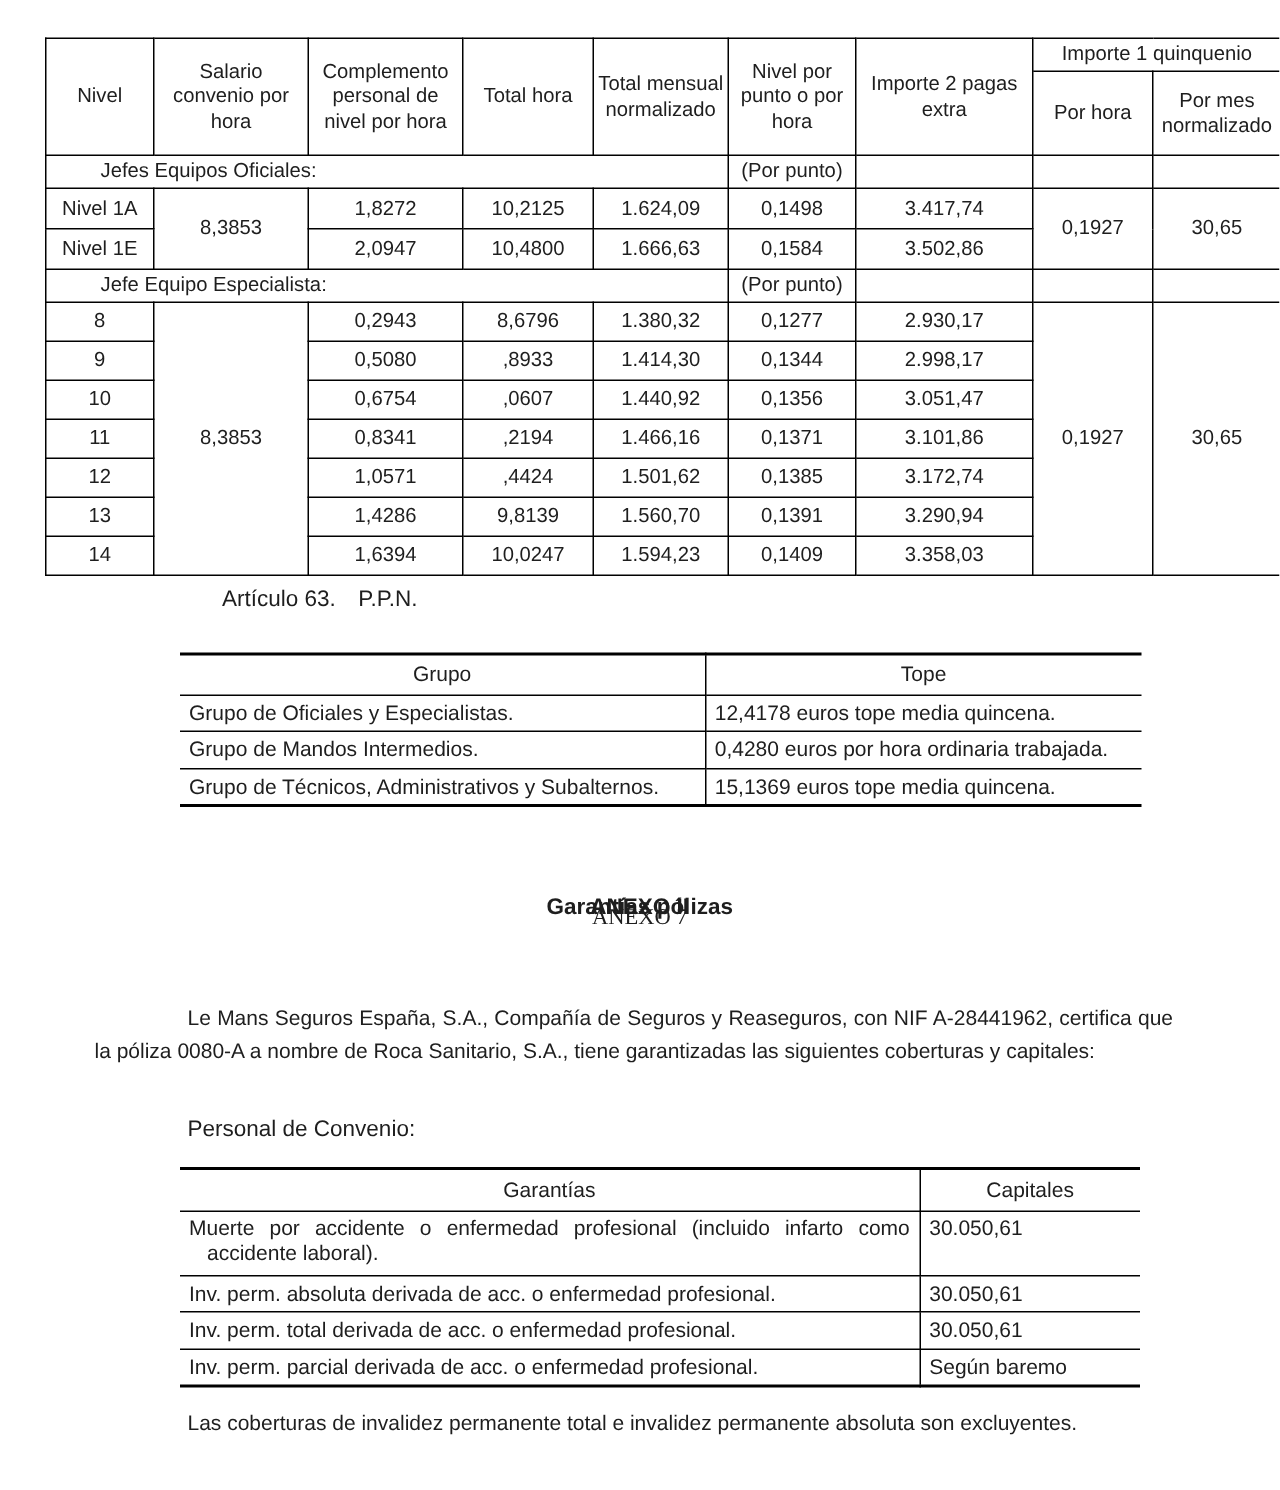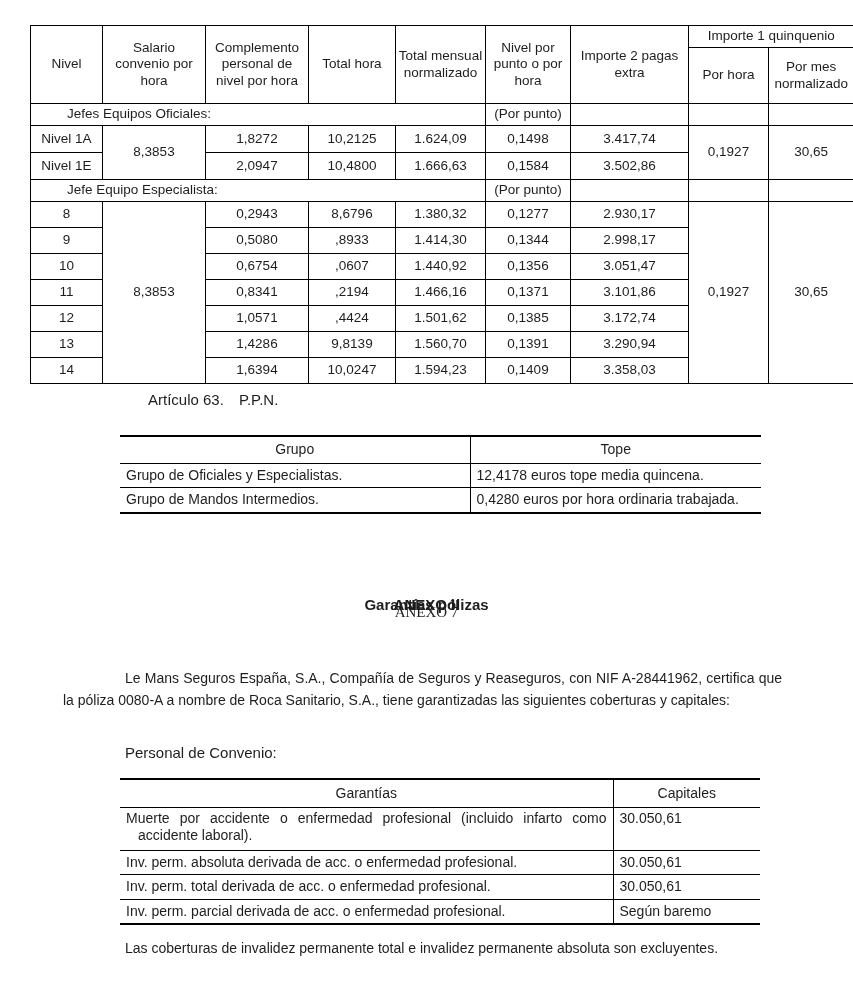--- a/index.html
+++ b/index.html
@@ -237,20 +237,24 @@
       <th>Tope</th>
     </tr>
     <tr class="row">
       <td class="div">Grupo de Oficiales y Especialistas.</td>
       <td>12,4178 euros tope media quincena.</td>
     </tr>
     <tr class="row">
       <td class="div">Grupo de Mandos Intermedios.</td>
       <td>0,4280 euros por hora ordinaria trabajada.</td>
     </tr>
+    <tr class="row">
+      <td class="div">Grupo de Técnicos, Administrativos y Subalternos.</td>
+      <td>15,1369 euros tope media quincena.</td>
+    </tr>
   </tbody>
     </table>
 
   <div class="center-head bold h-anexo2">ANEXO II</div>
   <div class="center-head bold h-garantias">Garantías pólizas</div>
   <div class="center-head h-anexo7">ANEXO 7</div>
 
   <div class="para p-cert">Le Mans Seguros España, S.A., Compañía de Seguros y Reaseguros, con NIF A-28441962, certifica que la póliza 0080-A a nombre de Roca Sanitario, S.A., tiene garantizadas las siguientes coberturas y capitales:</div>
 
   <div class="personal">Personal de Convenio:</div>

